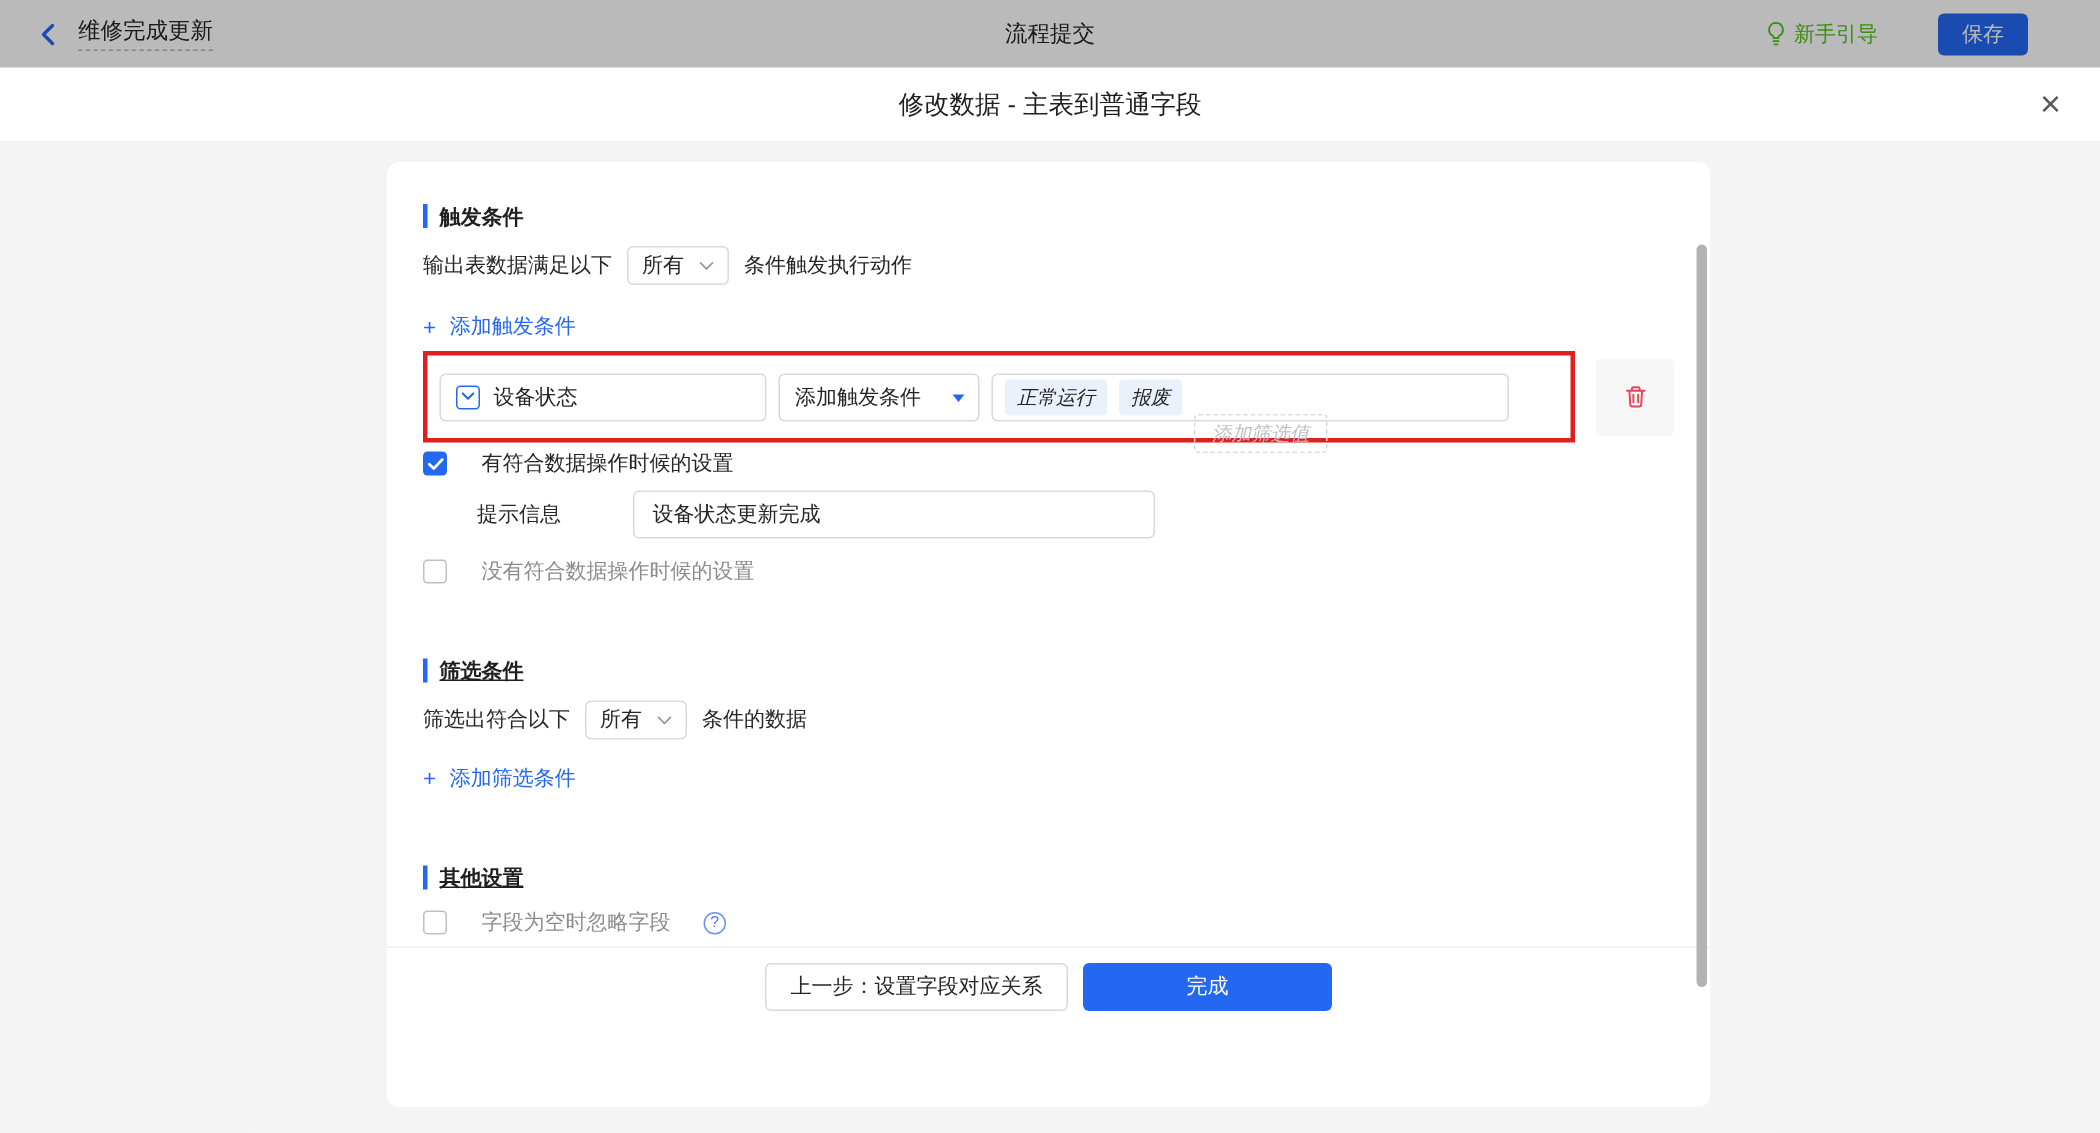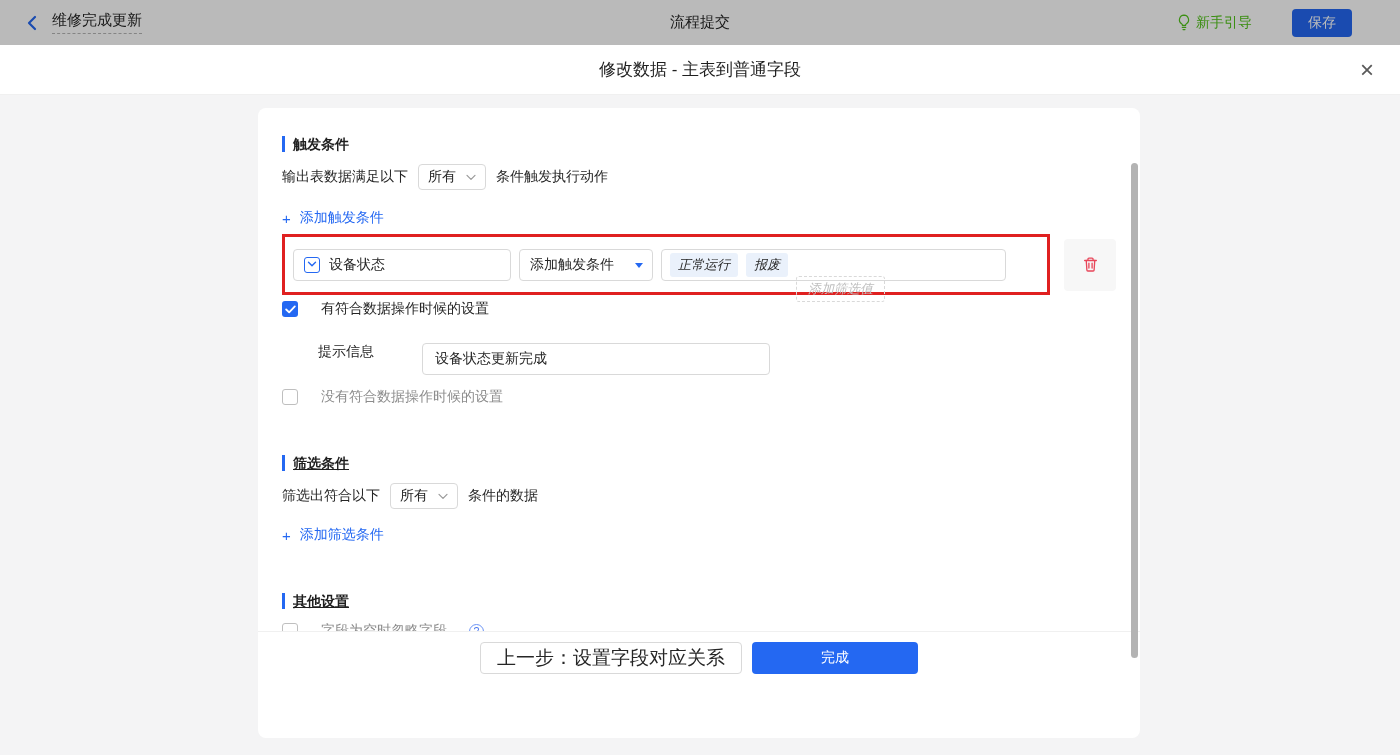--- a/index.html
+++ b/index.html
@@ -262,23 +262,23 @@
     display: flex; align-items: center; justify-content: center;
     cursor: pointer;
   }
   .cbx.checked { background: #2468f2; }
   .cbx.gray { border: 1px solid #bfbfbf; background: #fff; }
   .cbx.blue { border: 1px solid #2468f2; background: #fff; }
   .lbl-dark { color: #262626; }
   .lbl-gray { color: #8c8c8c; }
 
   .tip-row {
-    margin-top: 24px;
-    display: flex;
-    align-items: flex-start;
+    margin-top: 8px;
+    display: flex;
+    align-items: center;
     height: 32px;
   }
   .tip-label {
     margin-left: 36px;
     width: 88px;
     font-size: 14px;
     color: #262626;
   }
   .tip-input {
     margin-left: 16px;
@@ -303,21 +303,21 @@
     margin-left: -1px;
     cursor: pointer;
   }
 
   
   .prev-btn {
     height: 32px;
     border: 1px solid #d9d9d9;
     background: #fff;
     border-radius: 4px;
-    font-size: 19px;
+    font-size: 14px;
     color: #262626;
     padding: 0 16px;
     cursor: pointer;
     font-family: inherit;
   }
   .done-btn {
     height: 32px;
     width: 166px;
     border: none;
     background: #2468f2;

